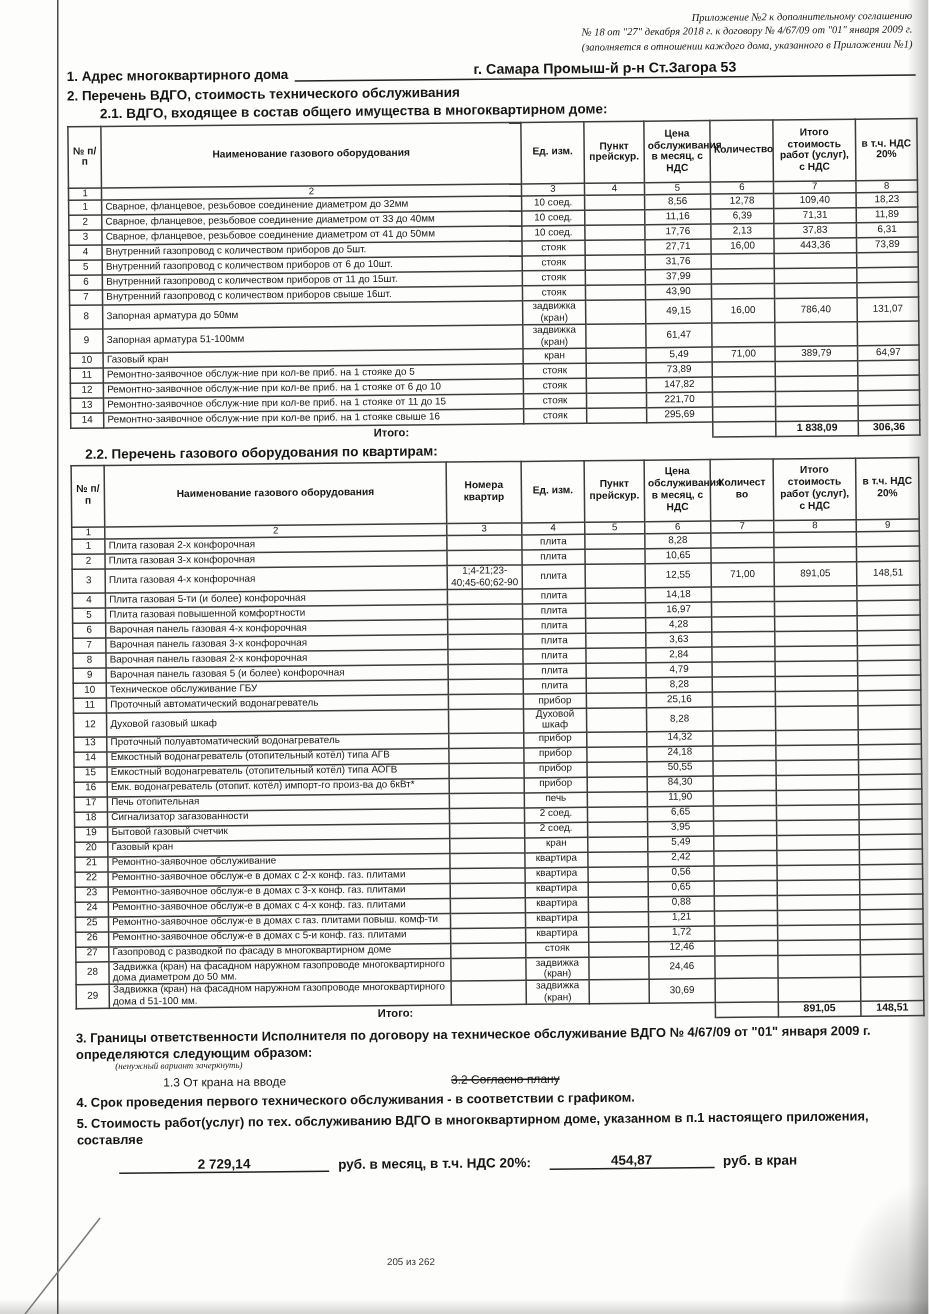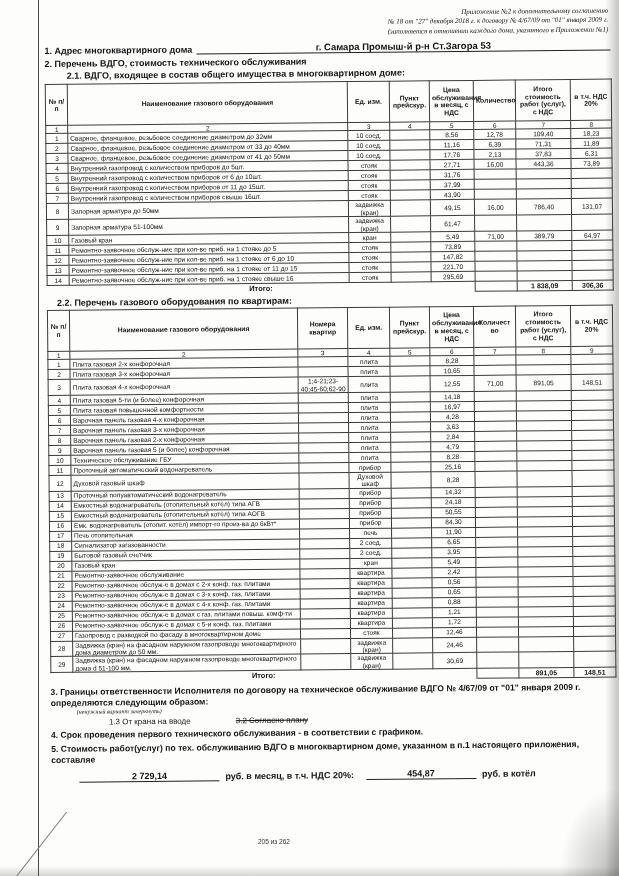--- a/index.html
+++ b/index.html
@@ -37,21 +37,21 @@
   td{font-size:6.6px;text-align:center;height:9px;line-height:1.12;}
   td.cell-name{text-align:left;}
   tr.num-row td{height:7px;font-size:6.4px;}
   .itogo-label{text-align:center;font-weight:bold;font-size:7.5px;border-left:none;border-bottom:none;}
   .itogo-val{font-weight:bold;font-size:7px;}
   .t2wrap{margin-top:0px;}
 
   .sec3{font-weight:bold;font-size:8.6px;margin-top:4px;line-height:1.25;}
   .sec3note{font-size:6px;font-style:italic;margin-left:26px;font-family:"Liberation Serif",serif;}
   .opts{display:flex;font-size:8px;margin:3px 0 2px 58px;}
-  .opt32{margin-left:45px;text-decoration:line-through;}
+  .opt32{margin-left:110px;text-decoration:line-through;}
   .sec45{font-weight:bold;font-size:8.6px;margin-top:3px;line-height:1.3;}
   .cost-row{display:flex;align-items:flex-end;font-weight:bold;font-size:9px;margin:6px 0 0 28px;}
   .blank{border-bottom:1px solid #222;text-align:center;white-space:nowrap;}
   .blank.b1{width:140px;}
   .blank.b2{width:110px;margin-left:6px;}
   .cost-mid{margin:0 6px;white-space:nowrap;}
   .page-num{position:absolute;left:258px;top:838px;font-size:6.5px;color:#333;}
 </style>
 </head>
 <body>
@@ -651,18 +651,18 @@
     <span class="opt32">3.2  Согласно плану</span>
   </div>
 
   <div class="sec45">4. Срок проведения первого технического обслуживания - в соответствии с графиком.</div>
   <div class="sec45">5. Стоимость работ(услуг) по тех. обслуживанию ВДГО в многоквартирном доме, указанном в п.1 настоящего приложения, составляе</div>
 
   <div class="cost-row">
     <span class="blank b1">2 729,14</span>
     <span class="cost-mid">руб. в месяц, в т.ч. НДС 20%:</span>
     <span class="blank b2">454,87</span>
-    <span class="cost-mid">руб. в котёл</span>
+    <span class="cost-mid">руб. в кран</span>
   </div>
 
 </div>
 
 <div class="page-num">205 из 262</div>
 
 </body></html>

